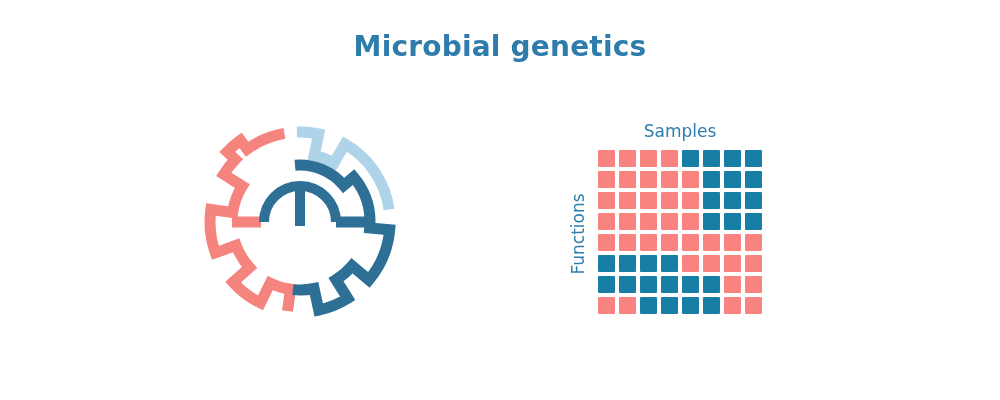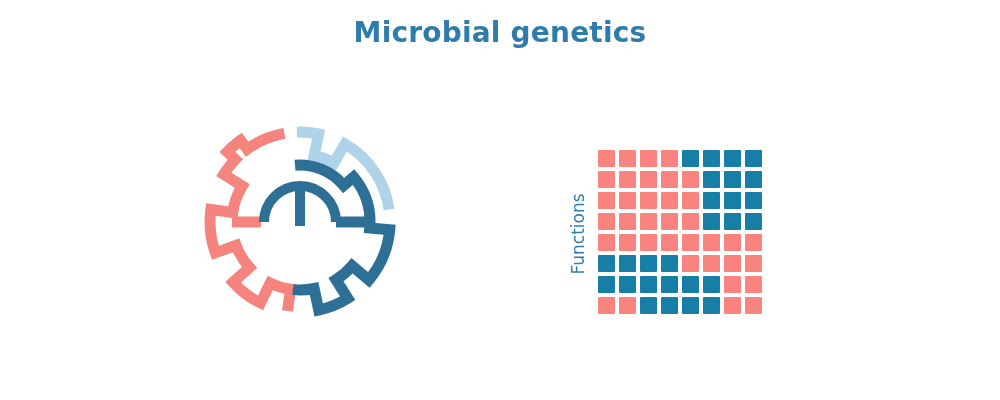--- a/index.html
+++ b/index.html
@@ -5,21 +5,21 @@
   html,body{margin:0;padding:0;background:#ffffff;}
   .canvas{
     position:relative;
     width:1000px;height:400px;
     background:#ffffff;
     font-family:"DejaVu Sans","Liberation Sans",sans-serif;
     overflow:hidden;
   }
   .title{
     position:absolute;
-    top:16px;left:0;width:1000px;
+    top:30px;left:0;width:1000px;
     text-align:center;
     font-size:28px;
     font-weight:bold;
     letter-spacing:0.2px;
   }
   .icon-wrap{
     position:absolute;
     left:200px;top:122px;
     width:200px;height:200px;
   }
@@ -104,20 +104,21 @@
                L 114.1 166.5
                A 68 68 0 0 1 92.9 167.6" stroke="#2e6f96"></path>
 
       <path fill="none" stroke-width="11" d="M 136 100 L 170 100" stroke="#2e6f96"></path>
 
       <path fill="none" stroke-width="10" stroke-linecap="butt" d="M 64 100 A 36 36 0 0 1 136 100" stroke="#2e6f96"></path>
       <path fill="none" stroke-width="10" stroke-linecap="butt" d="M 100 67 L 100 104" stroke="#2e6f96"></path>
     </svg>
   </div>
 
+  <div class="samples-label" style="color:#2e7fad;">Samples</div>
 
   <div class="functions-label">
     <span style="color:#2e7fad;">Functions</span>
   </div>
 
   <div class="heatmap-grid">
       <div class="cell" style="background: rgb(249, 132, 127);"></div>
       <div class="cell" style="background: rgb(249, 132, 127);"></div>
       <div class="cell" style="background: rgb(249, 132, 127);"></div>
       <div class="cell" style="background: rgb(249, 132, 127);"></div>

